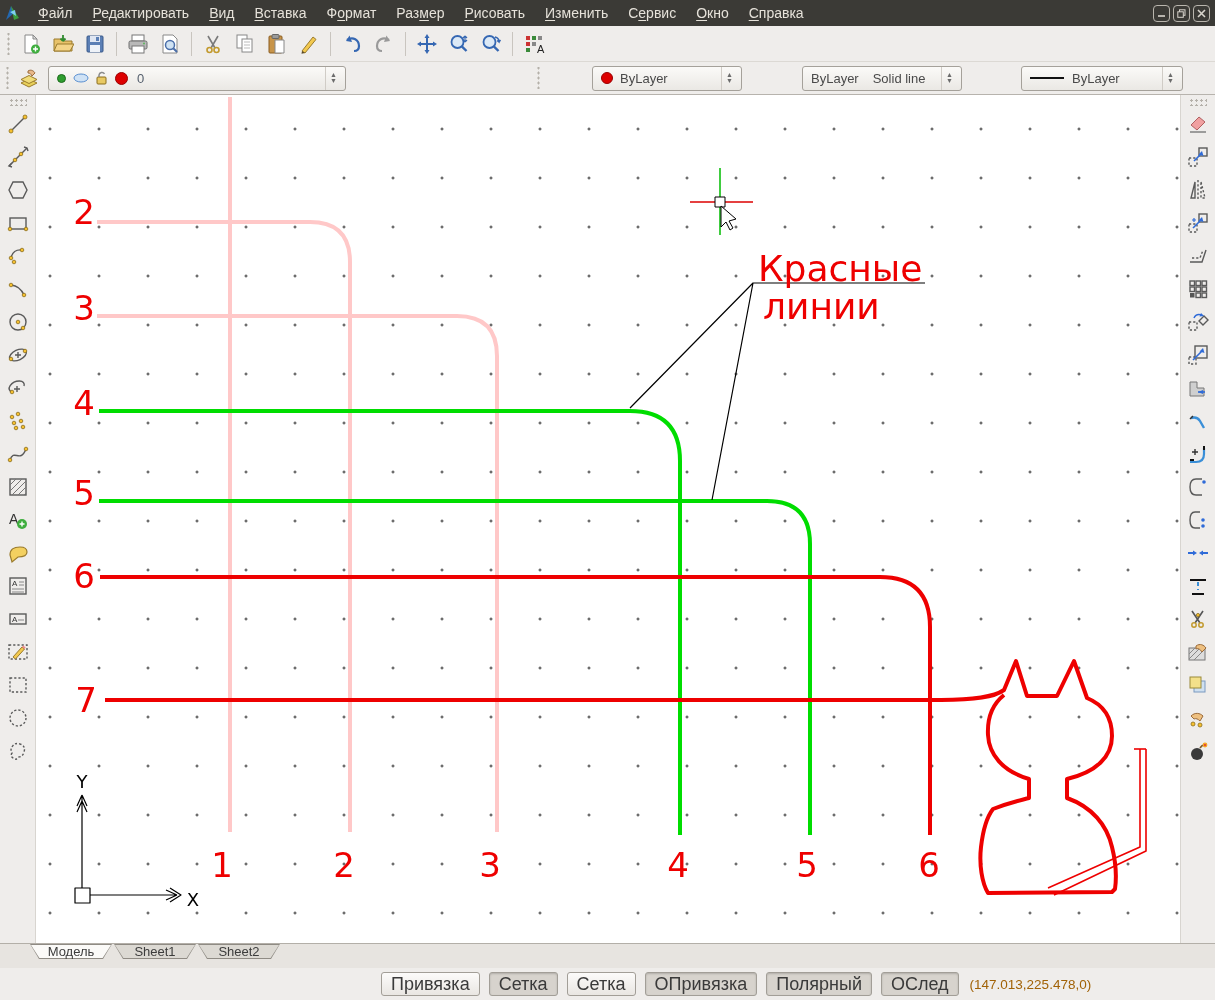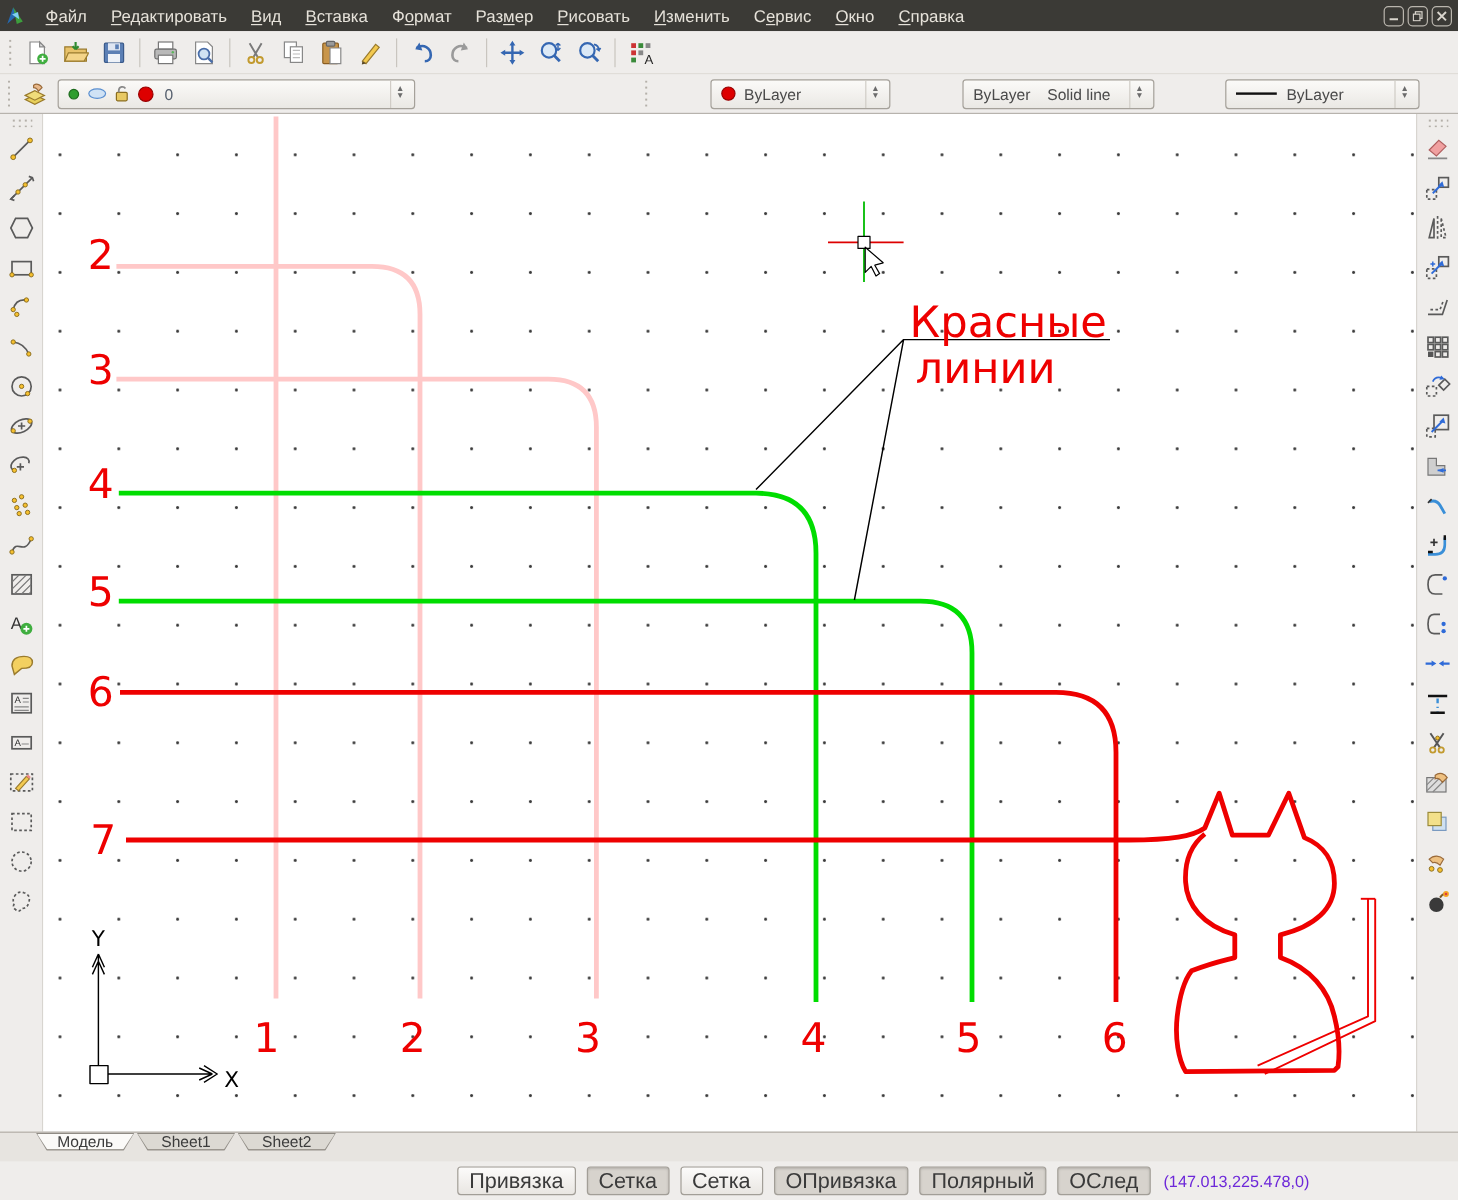--- a/index.html
+++ b/index.html
@@ -50,21 +50,21 @@
   .tab .shape{position:absolute;inset:0;background:#8f8b84;clip-path:polygon(0 0,100% 0,calc(100% - 9px) 100%,9px 100%);}
   .tab .shape-in{position:absolute;inset:1px 1px 1px 1px;background:#dcd9d3;clip-path:polygon(0 0,100% 0,calc(100% - 8.4px) 100%,8.4px 100%);}
   .tab.active .shape-in{background:#fbfaf8;}
   .tab .lbl{position:relative;display:flex;align-items:center;justify-content:center;height:100%;font-size:13px;color:#3c3c3c;padding:0 16px;}
 
   
   .statusbar{position:absolute;left:0;top:968px;width:1215px;height:32px;background:#efedeb;display:flex;align-items:center;gap:9px;}
   .sb-spacer{width:372px;flex:0 0 auto;}
   .sbtn{height:24px;padding:0 9px;border:1px solid #a29e97;border-radius:3px;background:linear-gradient(#fcfbfa,#e9e6e2);font-size:18px;color:#3a3a3a;display:flex;align-items:center;}
   .sbtn.pressed{background:#d7d3cd;box-shadow:inset 0 1px 2px rgba(0,0,0,.18);}
-  .coords{font-size:13.5px;color:#6d28d9;margin-left:2px;white-space:nowrap;}
+  .coords{font-size:13.5px;color:#a16207;margin-left:2px;white-space:nowrap;}
 
   
   .ic{stroke:#5a5a5a;fill:none;stroke-width:1.4;}
   .dsh{stroke-dasharray:2.2 2;}
   .yd{fill:#f6c02e;stroke:#8a6d1d;stroke-width:.8;}
   .bl{stroke:#2f6bd8;}
   .blf{fill:#2f6bd8;stroke:none;}
 </style>
 </head>
 <body>

